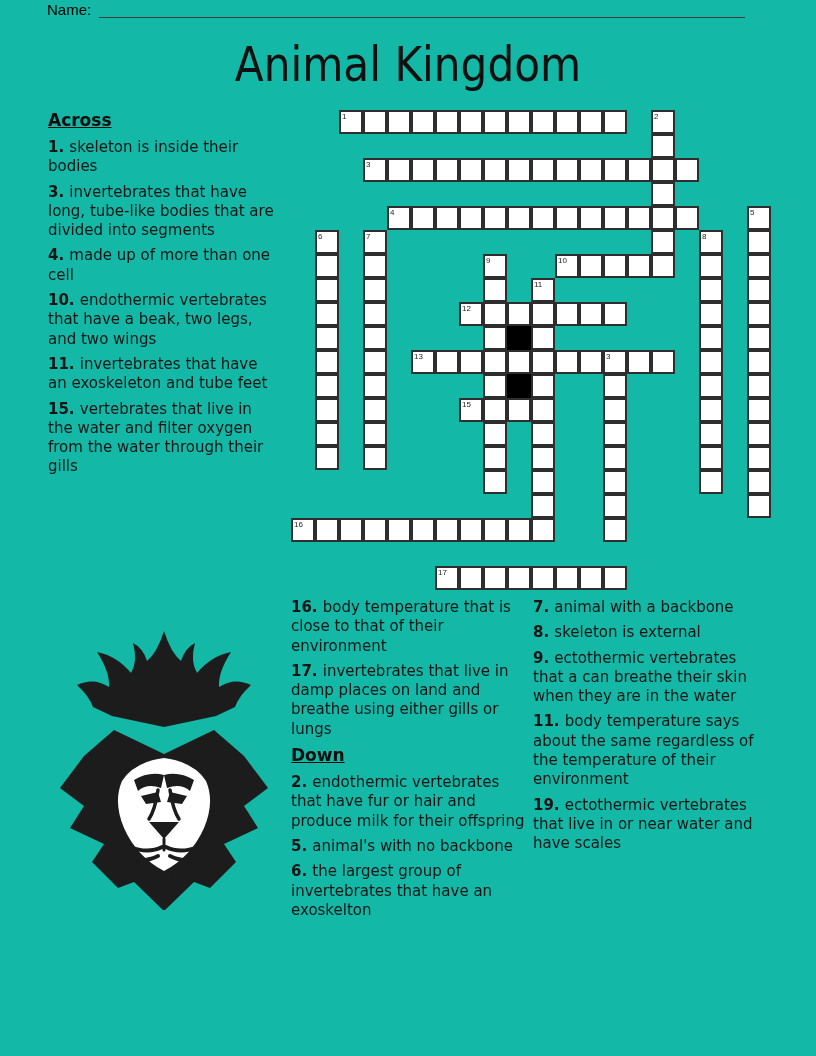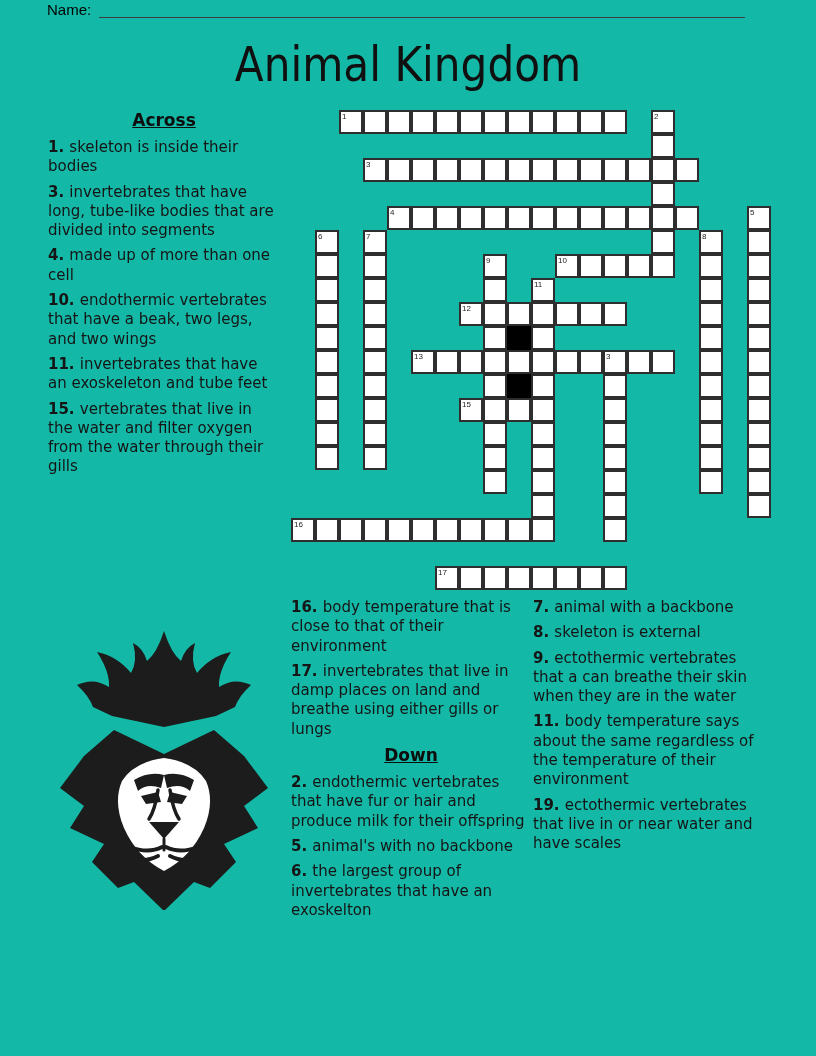--- a/index.html
+++ b/index.html
@@ -14,21 +14,21 @@
   .title{position:absolute;left:0;top:38px;width:816px;text-align:center;
          font-size:48px;line-height:52px;color:#101010;
          transform:scaleX(0.88);transform-origin:50% 50%;white-space:nowrap;}
 
   .clue-col{position:absolute;}
   #left-clues{left:48px;top:110px;width:232px;}
   #mid-clues{left:291px;top:598px;width:240px;}
   #right-clues{left:533px;top:598px;width:238px;}
 
   .col-heading{font-size:17px;line-height:20px;font-weight:bold;text-decoration:underline;
-               margin:0 0 8px 0;color:#0d0d0d;text-align:center;}
+               margin:0 0 8px 0;color:#0d0d0d;}
   .clue{font-size:15px;line-height:19.3px;margin:0 0 6px 0;color:#151515;}
   .clue b{font-weight:bold;}
 
   #grid{position:absolute;left:291px;top:110px;width:481px;height:481px;}
   .cw-cell{position:absolute;width:24px;height:24px;box-sizing:border-box;
            border:2px solid #2e2e2e;background:#fff;}
   .cw-cell.black{background:#000;border-color:#000;}
   .cw-num{position:absolute;left:1px;top:0;font-family:"Liberation Sans",sans-serif;
           font-size:8px;line-height:9px;color:#1d1d1d;}
 

